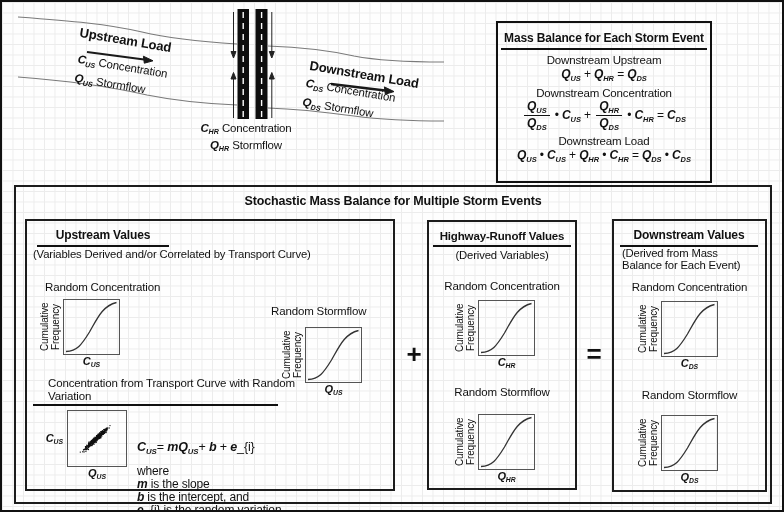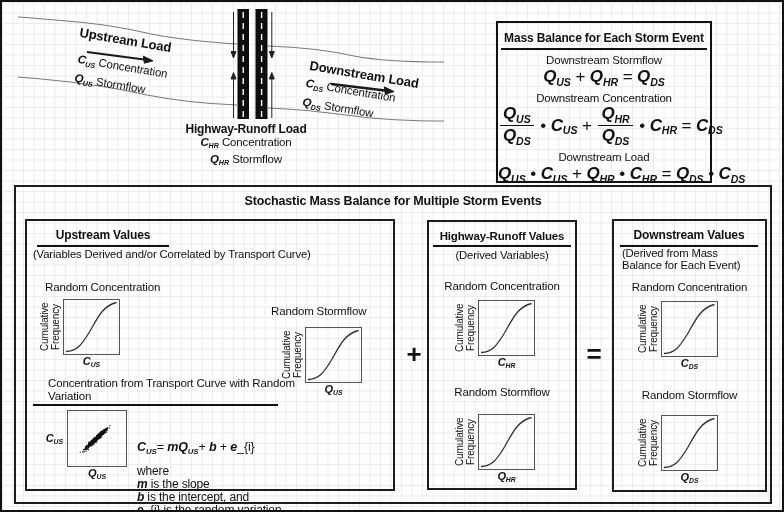--- a/index.html
+++ b/index.html
@@ -31,21 +31,21 @@
   .fnum{border-bottom:1.4px solid #111;padding:0 3px 1px;}
   .fden{padding-top:1px;}
   
   #mb-box{
     left:494px;top:11px;width:216px;height:162px;box-sizing:border-box;
     border:2px solid #111;text-align:center;z-index:2;padding-top:5px;margin-top:8px;
   }
   #mb-box .mb-title{display:inline-block;font-size:12px;font-weight:bold;
     border-bottom:2px solid #111;padding:0 3px 3px;white-space:nowrap;}
   .mb-label{font-size:11.5px;margin-top:4px;}
-  .mb-eq{font-size:17px;margin-top:1px;white-space:nowrap;}
+  .mb-eq{font-size:12px;margin-top:1px;white-space:nowrap;}
   
   #panel{left:12px;top:183px;width:758px;height:319px;box-sizing:border-box;border:2px solid #1c1c1c;z-index:2;}
   #panel-title{left:12px;top:192px;width:758px;text-align:center;font-size:12.5px;font-weight:bold;z-index:3;}
   .vbox{box-sizing:border-box;border:2px solid #1c1c1c;z-index:3;}
   #box-us{left:23px;top:217px;width:370px;height:272px;}
   #box-hw{left:425px;top:218px;width:150px;height:270px;}
   #box-ds{left:610px;top:217px;width:155px;height:273px;}
   .title-wrap{position:absolute;text-align:center;}
   .box-title{display:inline-block;font-size:12px;font-weight:bold;border-bottom:2.5px solid #111;
     padding:0 2px 3px;width:100%;box-sizing:border-box;white-space:nowrap;}
@@ -114,30 +114,29 @@
     <div><span class="v">Q</span><sub>US</sub> Stormflow</div>
   </div>
 
   <div class="abs rot load-title" style="left:309px;top:56px;">Downstream Load</div>
   <div class="abs rot load-lines" style="left:305px;top:74px;">
     <div><span class="v">C</span><sub>DS</sub> Concentration</div>
     <div><span class="v">Q</span><sub>DS</sub> Stormflow</div>
   </div>
 
   <div class="abs hw-block" style="left:169px;top:120px;">
-    <div class="load-title">Highway-Runoff Load</div>
     <div class="load-lines">
       <div><span class="v">C</span><sub>HR</sub> Concentration</div>
       <div><span class="v">Q</span><sub>HR</sub> Stormflow</div>
     </div>
   </div>
 
   <div id="mb-box" class="abs">
     <div class="mb-title">Mass Balance for Each Storm Event</div>
-    <div class="mb-label">Downstream Stormflow</div>
+    <div class="mb-label">Downstream Upstream</div>
     <div class="mb-eq"><span class="v">Q</span><sub>US</sub> + <span class="v">Q</span><sub>HR</sub> = <span class="v">Q</span><sub>DS</sub></div>
     <div class="mb-label">Downstream Concentration</div>
     <div class="mb-eq"><span class="frac">
           <span class="fnum"><span class="v">Q</span><sub>US</sub></span>
           <span class="fden"><span class="v">Q</span><sub>DS</sub></span>
         </span> • <span class="v">C</span><sub>US</sub> + <span class="frac">
           <span class="fnum"><span class="v">Q</span><sub>HR</sub></span>
           <span class="fden"><span class="v">Q</span><sub>DS</sub></span>
         </span> • <span class="v">C</span><sub>HR</sub> = <span class="v">C</span><sub>DS</sub></div>
     <div class="mb-label">Downstream Load</div>

